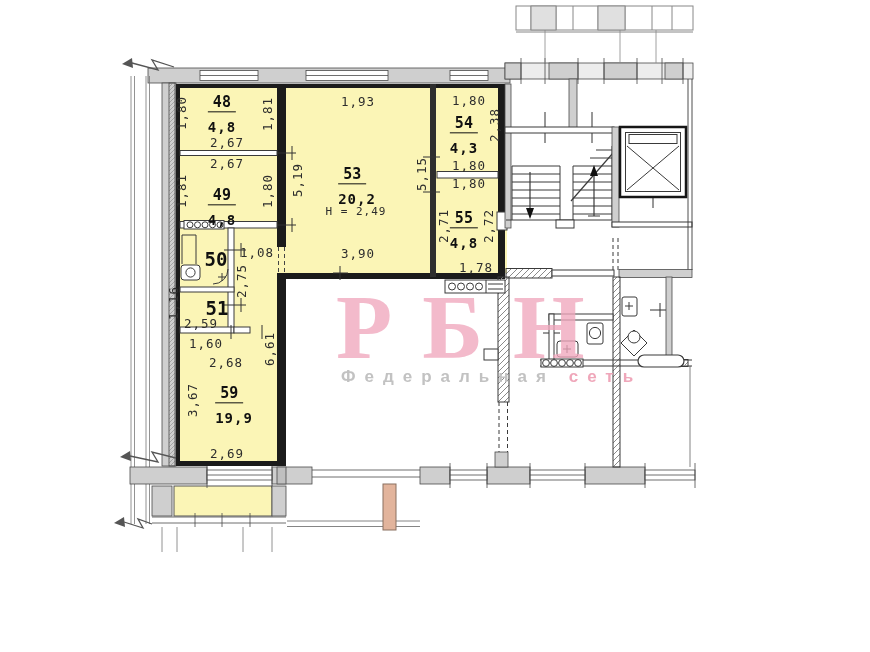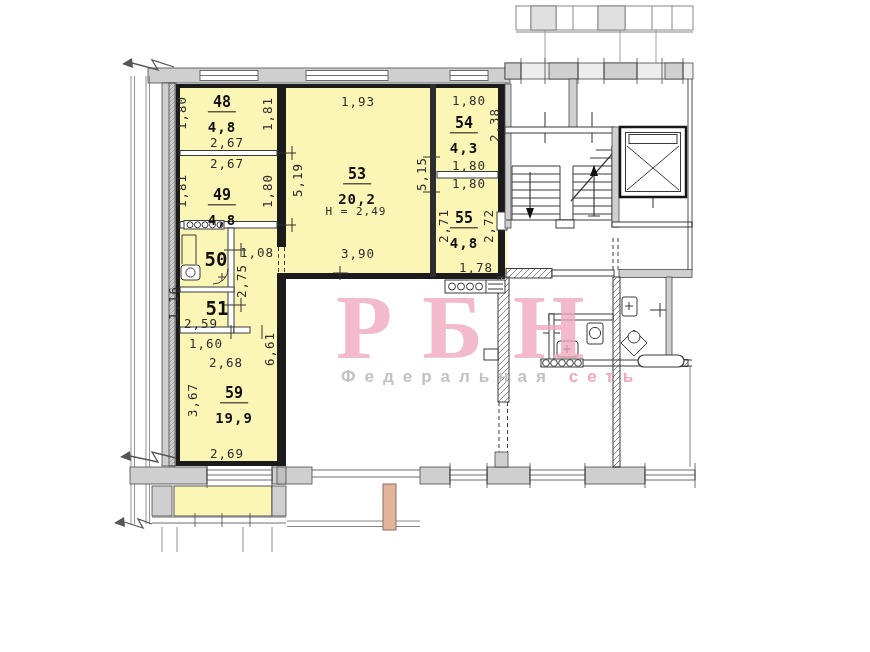--- a/index.html
+++ b/index.html
@@ -3,21 +3,21 @@
 <meta charset="utf-8">
 <style>
   html,body{margin:0;padding:0;background:#ffffff}
   #canvas{position:relative;width:870px;height:652px;background:#fff;overflow:hidden;
           font-family:"DejaVu Sans Mono",monospace}
   #plan-svg{position:absolute;left:0;top:0;z-index:1}
   .dim{position:absolute;transform:translate(-50%,-50%);font-size:12.5px;color:#2d2d2d;
        letter-spacing:1px;white-space:nowrap;z-index:3}
   .dim.v{transform:translate(-50%,-50%) rotate(-90deg)}
   .rlabel{position:absolute;transform:translate(-50%,-50%);display:flex;flex-direction:column;
-          align-items:center;z-index:3;line-height:1.15}
+          align-items:flex-start;z-index:3;line-height:1.15}
   .rnum{font-weight:bold;font-size:15px;color:#101010;border-bottom:1.6px solid #101010;padding:0 5px}
   .rarea{font-weight:bold;font-size:14px;color:#101010;letter-spacing:1px;padding-top:7px}
   .rnum-solo{position:absolute;transform:translate(-50%,-50%);font-weight:bold;font-size:19px;
              color:#101010;z-index:3}
   .hnote{position:absolute;transform:translate(-50%,-50%);font-size:11px;color:#2d2d2d;
          letter-spacing:1px;z-index:3;white-space:nowrap}
   #wm-logo{position:absolute;left:336px;top:281px;font-family:Liberation Serif, serif;
            font-size:92px;font-weight:900;letter-spacing:30px;line-height:1;
            color:rgba(239,166,188,0.78);z-index:4;white-space:nowrap}
   #wm-tagline{position:absolute;left:341px;top:367px;font-family:"Liberation Sans",sans-serif;

